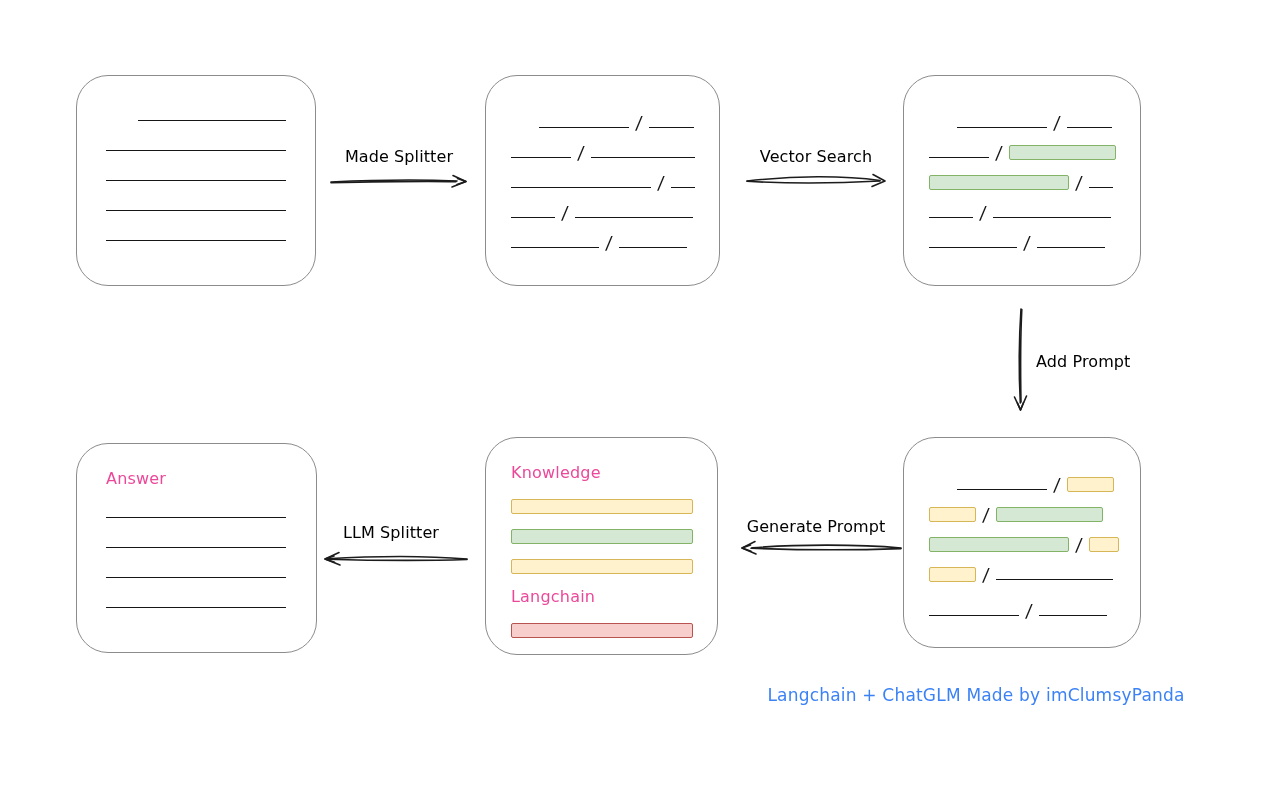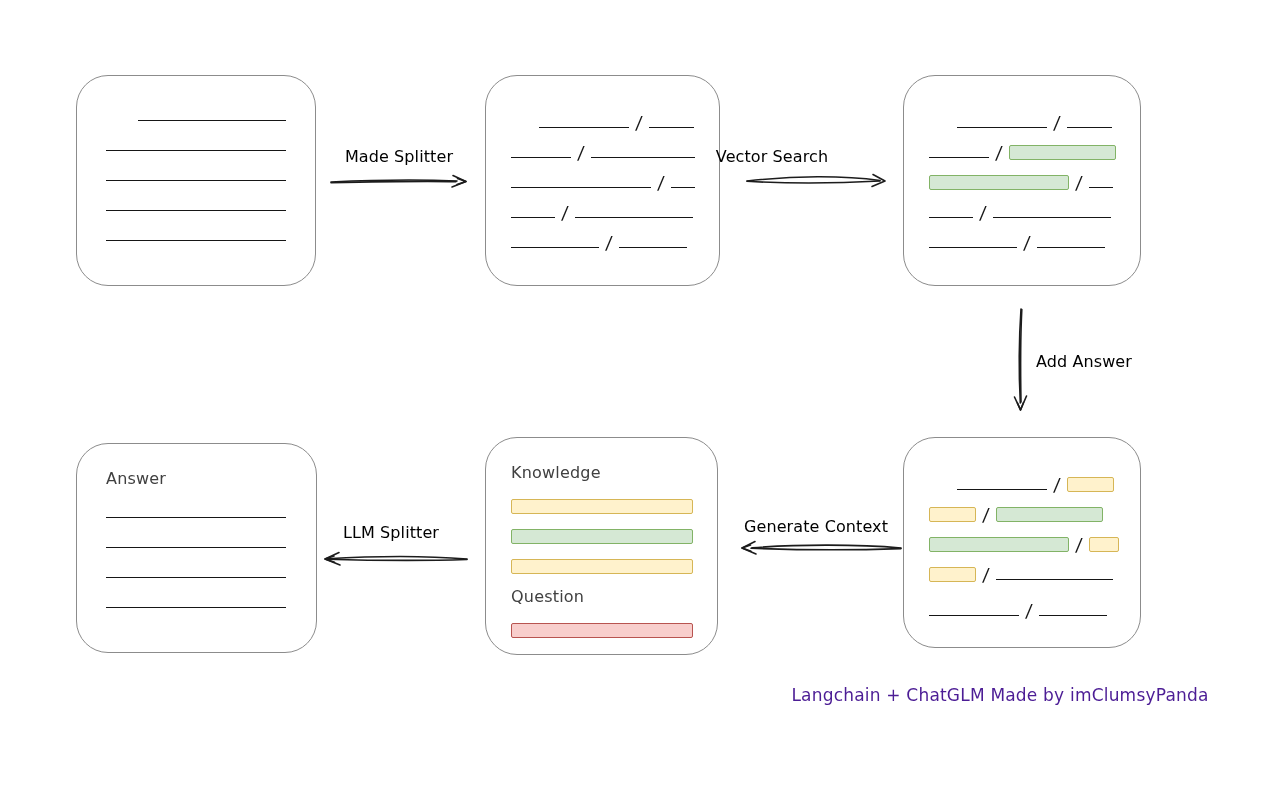--- a/index.html
+++ b/index.html
@@ -10,21 +10,21 @@
   }
   .node{
     position:absolute;background:#fff;border:1px solid var(--box-border,#8c8c8c);
     border-radius:32px;box-sizing:border-box;
   }
   .rows{display:flex;flex-direction:column;height:100%;box-sizing:border-box;}
   .row{flex:0 0 auto;}
   .row-seg{display:flex;align-items:flex-end;gap:7px;}
   .row-text{
     display:flex;align-items:flex-end;
-    font-size:16px;font-weight:500;letter-spacing:.2px;color:#404040;
+    font-size:16px;font-weight:500;letter-spacing:.2px;color:#ec4899;
   }
   .seg-line{
     display:inline-block;height:2px;
     border-bottom:1.8px solid var(--line-color,#161616);
   }
   .seg-slash{
     font-size:18px;line-height:15px;font-weight:500;margin-bottom:-2px;
     color:var(--line-color,#161616);transform:skewX(-6deg);
   }
   .seg-bar{
@@ -41,22 +41,22 @@
   .pad-prompt{padding:26px 0 0 25px;text-align:center;}
   .pad-answer{padding:26px 0 0 29px;}
 
   .arrow-svg{position:absolute;overflow:visible;}
   .arrow-svg path{fill:none;stroke:#1c1c1c;stroke-width:1.6;stroke-linecap:round;stroke-linejoin:round;}
   .arrow-label{
     position:absolute;font-size:16px;font-weight:500;letter-spacing:.1px;
     color:#000;text-align:center;white-space:nowrap;
   }
   .caption{
-    position:absolute;left:760px;top:685px;width:480px;text-align:center;
-    font-size:17px;font-weight:500;letter-spacing:.2px;color:#4c1d95;white-space:nowrap;
+    position:absolute;left:736px;top:685px;width:480px;text-align:center;
+    font-size:17px;font-weight:500;letter-spacing:.2px;color:#3b82f6;white-space:nowrap;
   }
 </style>
 </head>
 <body>
 
 <div class="canvas">
 
   <div class="node" style="left:76px;top:75px;width:240px;height:211px;">
     <div class="rows pad-doc">
         <div class="row row-seg" style="height: 30px; padding-left: 32px;">
@@ -172,21 +172,21 @@
         <div class="row row-text" style="height: 18px;">Knowledge</div>
         <div class="row row-seg" style="height: 30px;">
           <span class="seg-bar bar-yellow" style="width: 182px;"></span>
         </div>
         <div class="row row-seg" style="height: 30px;">
           <span class="seg-bar bar-green" style="width: 182px;"></span>
         </div>
         <div class="row row-seg" style="height: 30px;">
           <span class="seg-bar bar-yellow" style="width: 182px;"></span>
         </div>
-        <div class="row row-text" style="height: 34px;">Question</div>
+        <div class="row row-text" style="height: 34px;">Langchain</div>
         <div class="row row-seg" style="height: 30px;">
           <span class="seg-bar bar-red" style="width: 182px;"></span>
         </div>
       </div>
   </div>
 
   <div class="node" style="left:76px;top:443px;width:241px;height:210px;">
     <div class="rows pad-answer">
         <div class="row row-text" style="height: 18px;">Answer</div>
         <div class="row row-seg" style="height: 30px;">
@@ -210,37 +210,37 @@
     <path d="M125 5.5 L138 11.5 L124 17"></path>
     <path d="M129.5 8.5 L138 11.5 L129 14.5"></path>
   </svg>
   <div class="arrow-label" style="left:328px;top:147px;width:142px;">Made Splitter</div>
 
   <svg class="arrow-svg" style="left:744px;top:169px;" width="144" height="22">
     <path d="M3 12 C 50 6.5, 100 6.5, 136 11.5"></path>
     <path d="M3 12.3 C 50 15, 100 14, 136 12"></path>
     <path d="M129 5.5 L141 12 L128 17.5"></path>
   </svg>
-  <div class="arrow-label" style="left:700px;top:147px;width:144px;">Vector Search</div>
+  <div class="arrow-label" style="left:744px;top:147px;width:144px;">Vector Search</div>
 
   <svg class="arrow-svg" style="left:1009px;top:306px;" width="24" height="112">
     <path d="M12 3 C 9.5 40, 10 72, 11.3 97"></path>
     <path d="M12.8 3.5 C 11 40, 11.5 70, 12 96"></path>
     <path d="M5.5 91 L11.5 104 L17.5 90"></path>
     <path d="M8.5 97 L11.5 104 L14.5 96.5"></path>
   </svg>
-  <div class="arrow-label" style="left:1036px;top:352px;text-align:left;">Add Answer</div>
+  <div class="arrow-label" style="left:1036px;top:352px;text-align:left;">Add Prompt</div>
 
   <svg class="arrow-svg" style="left:736px;top:537px;" width="168" height="22">
     <path d="M165 11 C 120 7, 60 7.5, 16 10.8"></path>
     <path d="M165 11.6 C 110 13.5, 60 13, 15 11.2"></path>
     <path d="M19 4.5 L6 11 L20 17"></path>
     <path d="M14.5 8 L6 11 L15 14.3"></path>
   </svg>
-  <div class="arrow-label" style="left:736px;top:517px;width:160px;">Generate Context</div>
+  <div class="arrow-label" style="left:736px;top:517px;width:160px;">Generate Prompt</div>
 
   <svg class="arrow-svg" style="left:314px;top:548px;" width="156" height="22">
     <path d="M153 11 C 110 7.5, 60 8, 13 10.8"></path>
     <path d="M153 11.5 C 105 13, 60 12.5, 12 11.2"></path>
     <path d="M25 4.5 L11 11 L26 17"></path>
     <path d="M20 8 L11 11 L20.5 14.3"></path>
   </svg>
   <div class="arrow-label" style="left:316px;top:523px;width:150px;">LLM Splitter</div>
 
   <div class="caption">Langchain + ChatGLM Made by imClumsyPanda</div>

